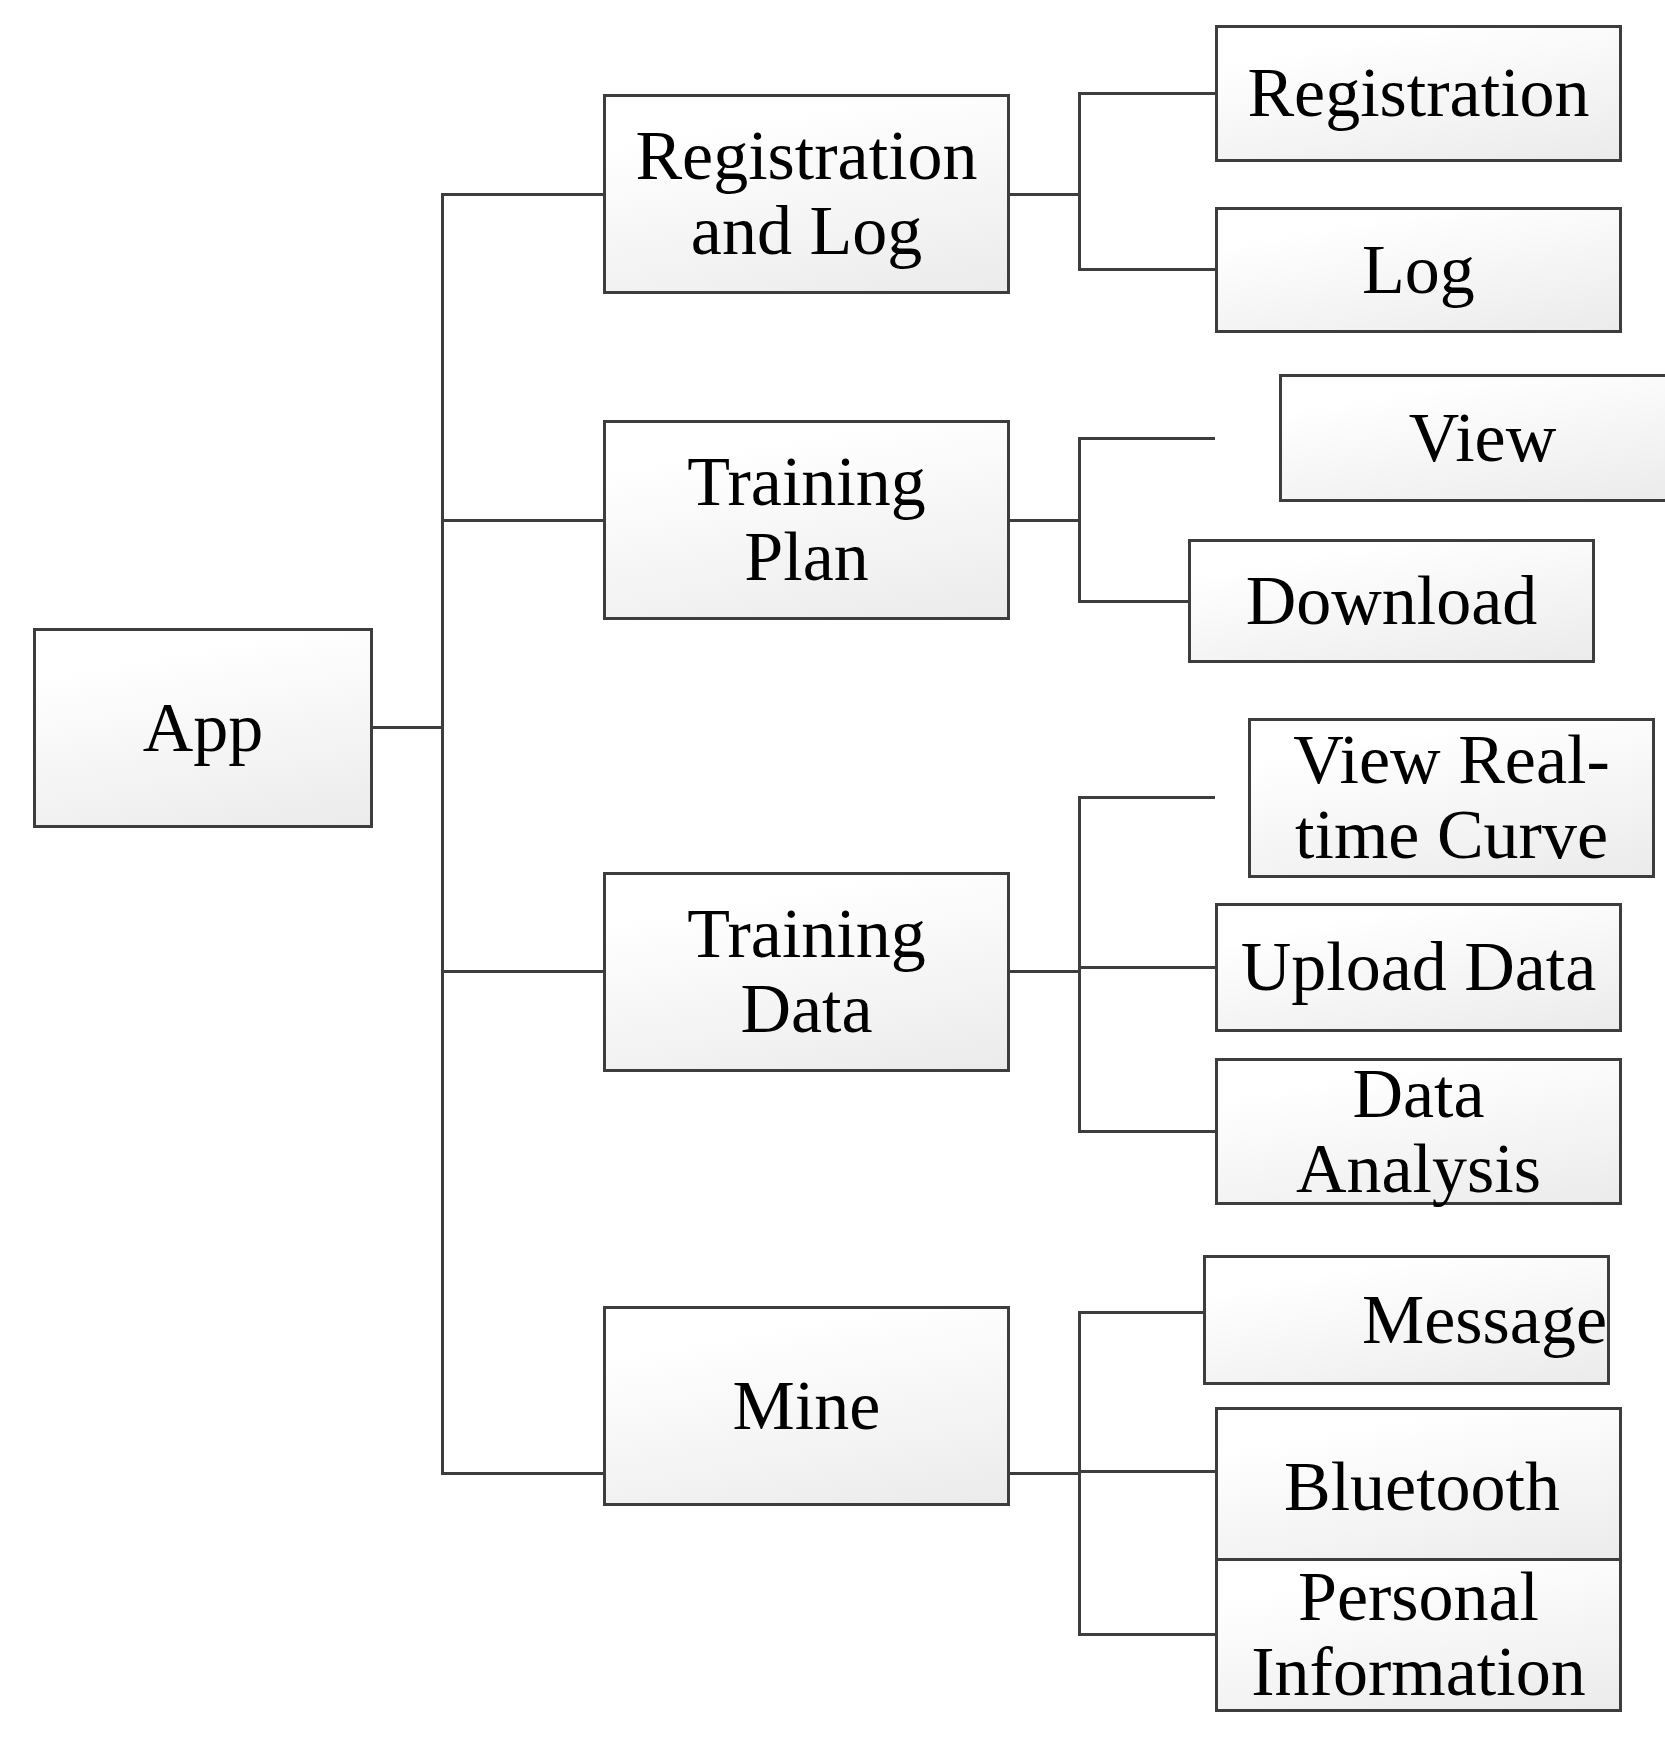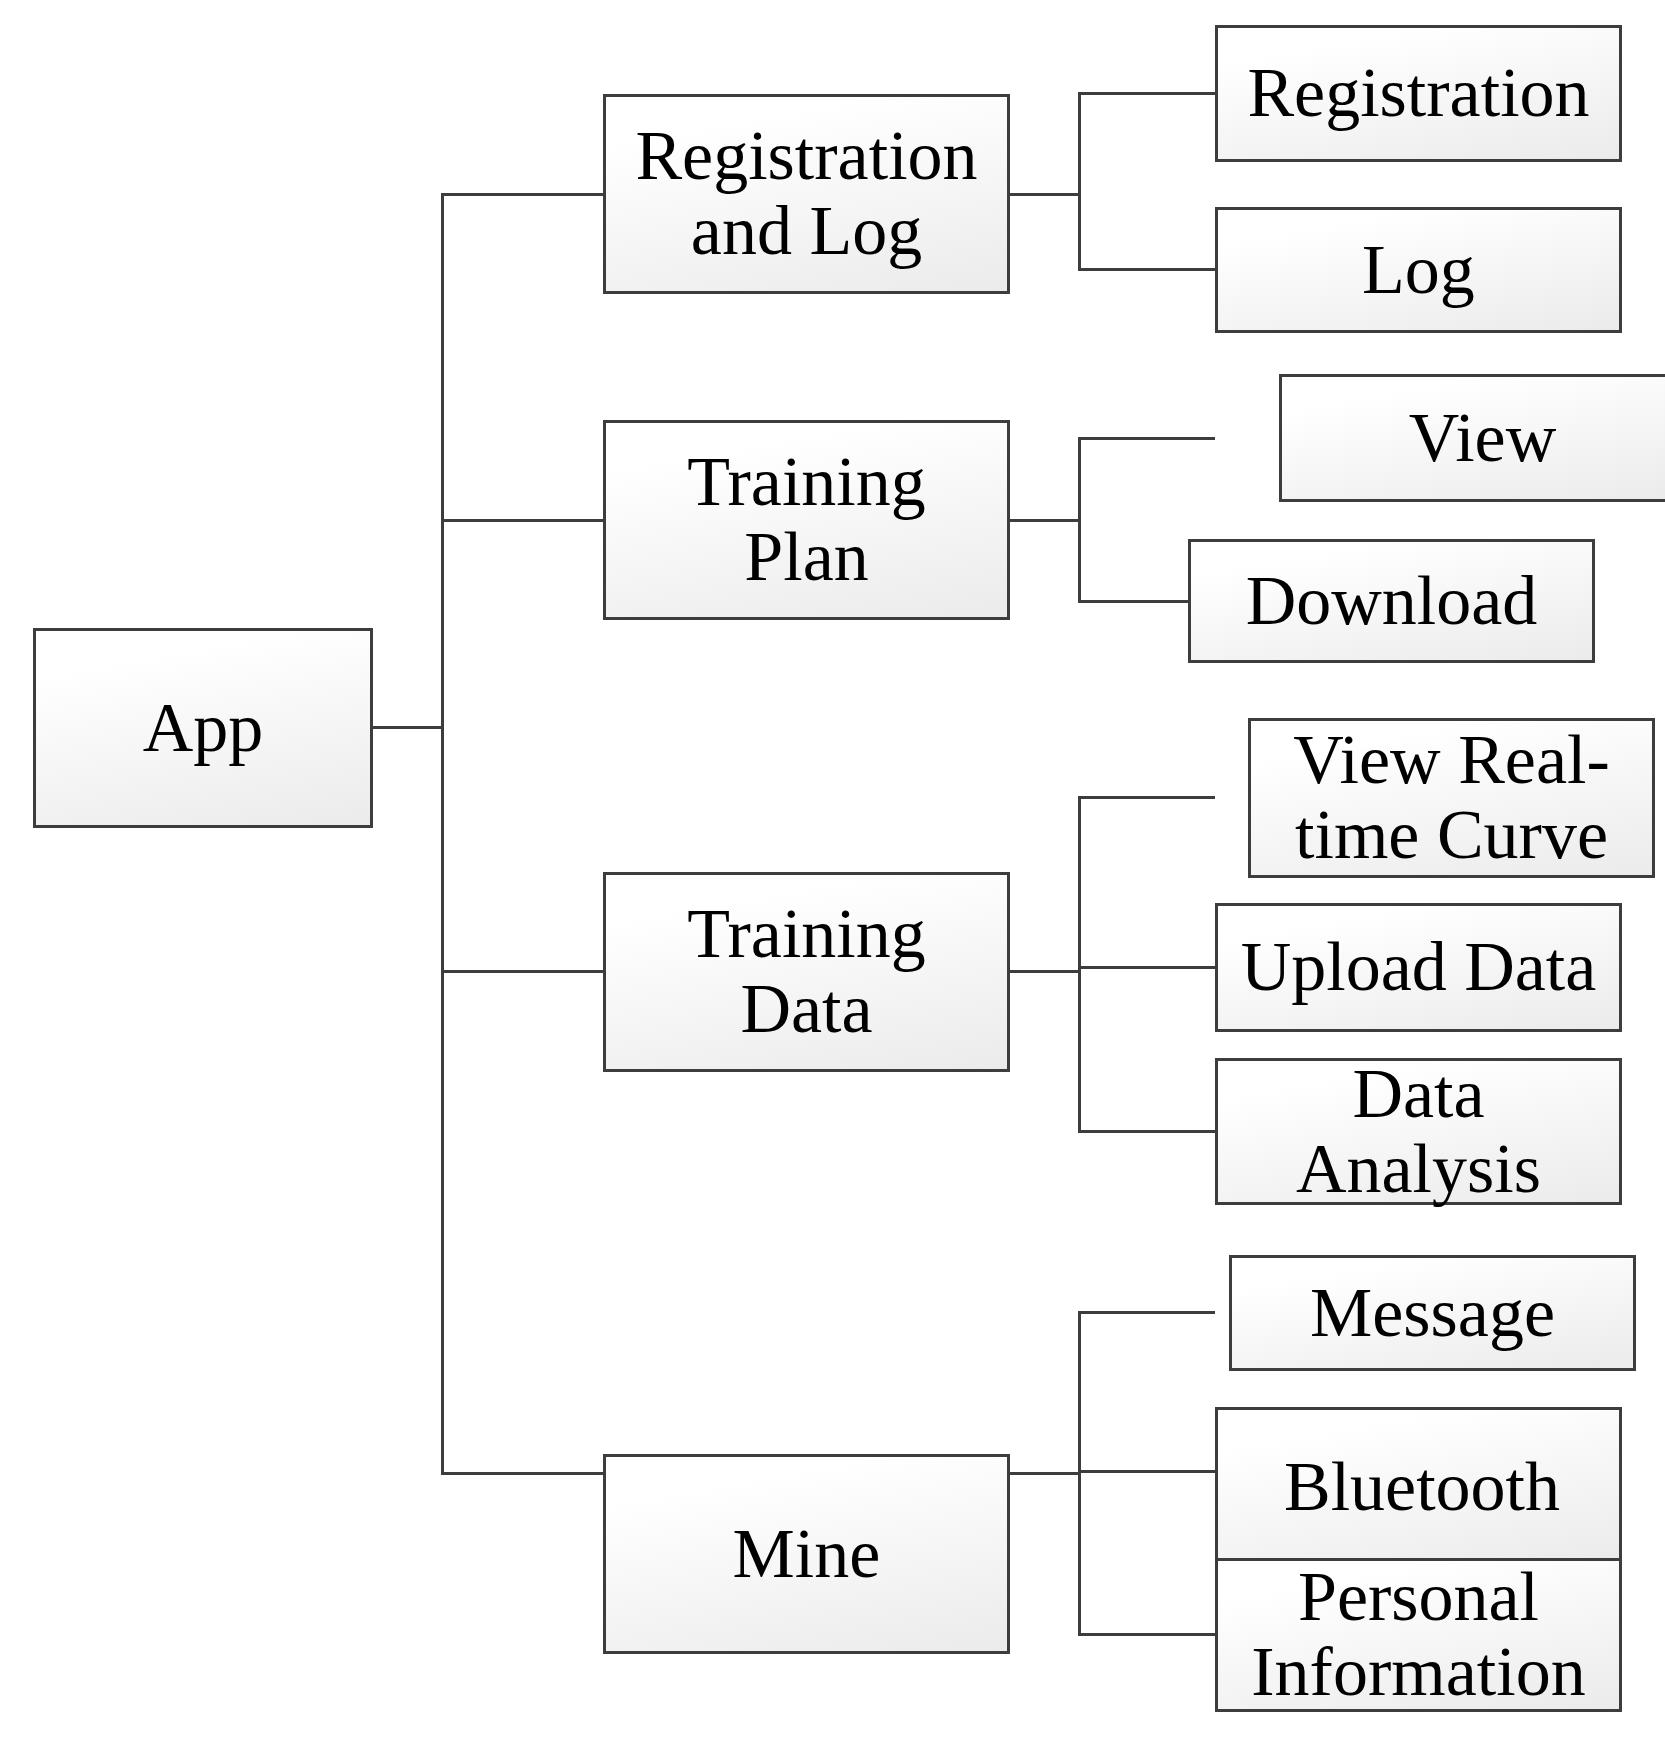--- a/index.html
+++ b/index.html
@@ -35,30 +35,30 @@
     color: #000000;
     white-space: pre-line;
     overflow: visible;
   }
   
   .n-app  { left: 33px;   top: 628px;  width: 340px; height: 200px; }
   
   .n-p1   { left: 603px;  top: 94px;   width: 407px; height: 200px; }
   .n-p2   { left: 603px;  top: 420px;  width: 407px; height: 200px; }
   .n-p3   { left: 603px;  top: 872px;  width: 407px; height: 200px; }
-  .n-p4   { left: 603px;  top: 1454px; width: 407px; height: 200px; }
+  .n-p4   { left: 603px;  top: 1306px; width: 407px; height: 200px; }
   
   .n-reg  { left: 1215px; top: 25px;   width: 407px; height: 137px; }
   .n-log  { left: 1215px; top: 207px;  width: 407px; height: 126px; }
   .n-view { left: 1279px; top: 374px;  width: 407px; height: 128px; }
   .n-dl   { left: 1150px; top: 539px;  width: 407px; height: 124px; margin-left: 38px; }
   .n-vrtc { left: 1215px; top: 718px;  width: 407px; height: 160px; margin-left: 33px; }
   .n-up   { left: 1215px; top: 903px;  width: 407px; height: 129px; }
   .n-da   { left: 1215px; top: 1058px; width: 407px; height: 147px; }
-  .n-msg  { left: 1229px; top: 1255px; width: 407px; height: 116px; }
+  .n-msg  { left: 1203px; top: 1255px; width: 407px; height: 130px; justify-content: flex-end; }
   .n-bt   { left: 1215px; top: 1407px; width: 407px; height: 160px; padding-left: 7px; }
   .n-pi   { left: 1215px; top: 1558px; width: 407px; height: 154px; }
 </style>
 </head>
 <body>
 
 <div class="canvas">
 
   <div class="line h" style="left:373px; top:726px; width:70px;"></div>
 

